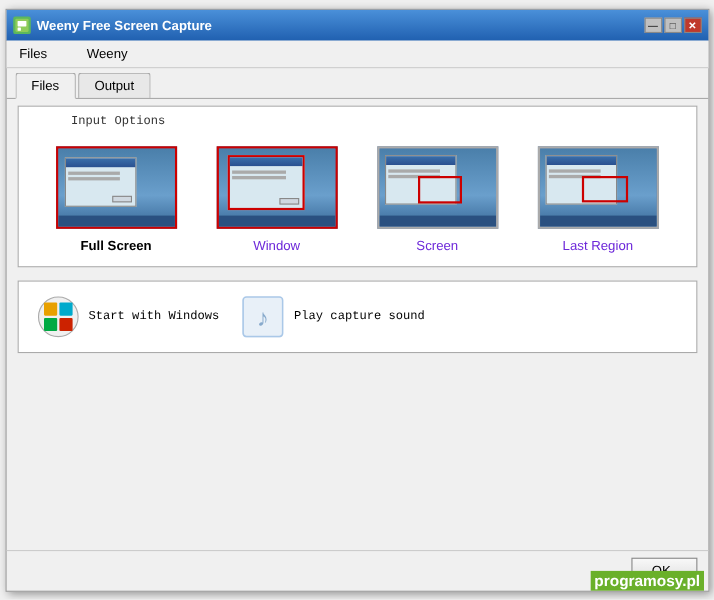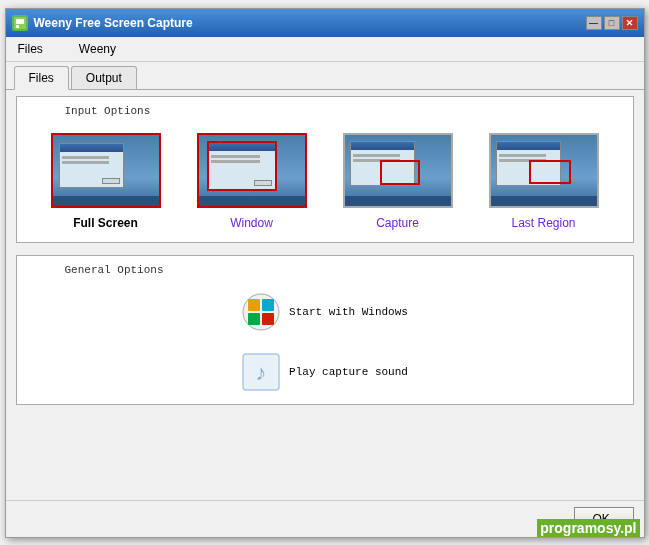--- a/index.html
+++ b/index.html
@@ -199,22 +199,21 @@
       text-align: center;
     }
     .capture-label.selected {
       color: #000;
       font-weight: bold;
     }
     .general-options {
       display: flex;
       gap: 20px;
       padding: 6px 10px;
-      align-items: center;
-      flex-direction: column;
+      align-items: flex-start;
     }
     .general-option {
       display: flex;
       align-items: center;
       gap: 8px;
       cursor: pointer;
     }
     .option-icon {
       width: 40px;
       height: 40px;
@@ -339,21 +338,21 @@
                 <div class="thumb-dialog-title"></div>
                 <div class="thumb-dialog-content">
                   <div class="thumb-line"></div>
                   <div class="thumb-line"></div>
                 </div>
               </div>
               <div style="position:absolute;top:25px;left:35px;width:40px;height:25px;border:2px solid #cc0000;"></div>
               <div class="thumb-taskbar"></div>
             </div>
           </div>
-          <span class="capture-label">Capture</span>
+          <span class="capture-label">Screen</span>
         </div>
 
         <div class="capture-option">
           <div class="capture-thumb not-selected">
             <div class="thumb-desktop">
               <div class="thumb-dialog" style="top:6px;left:5px;">
                 <div class="thumb-dialog-title"></div>
                 <div class="thumb-dialog-content">
                   <div class="thumb-line"></div>
                   <div class="thumb-line"></div>
@@ -363,21 +362,20 @@
               <div class="thumb-taskbar"></div>
             </div>
           </div>
           <span class="capture-label">Last Region</span>
         </div>
 
       </div>
     </div>
 
     <div class="section-box">
-      <div class="section-title">General Options</div>
       <div class="general-options">
 
         <div class="general-option">
           <div class="option-icon">
             <svg width="38" height="38" viewBox="0 0 38 38">
               <circle cx="19" cy="19" r="18" fill="#f0f0f0" stroke="#aaa" stroke-width="1"></circle>
               <rect x="6" y="6" width="12" height="12" rx="1" fill="#e8a000"></rect>
               <rect x="20" y="6" width="12" height="12" rx="1" fill="#00aacc"></rect>
               <rect x="6" y="20" width="12" height="12" rx="1" fill="#00aa44"></rect>
               <rect x="20" y="20" width="12" height="12" rx="1" fill="#cc2200"></rect>

